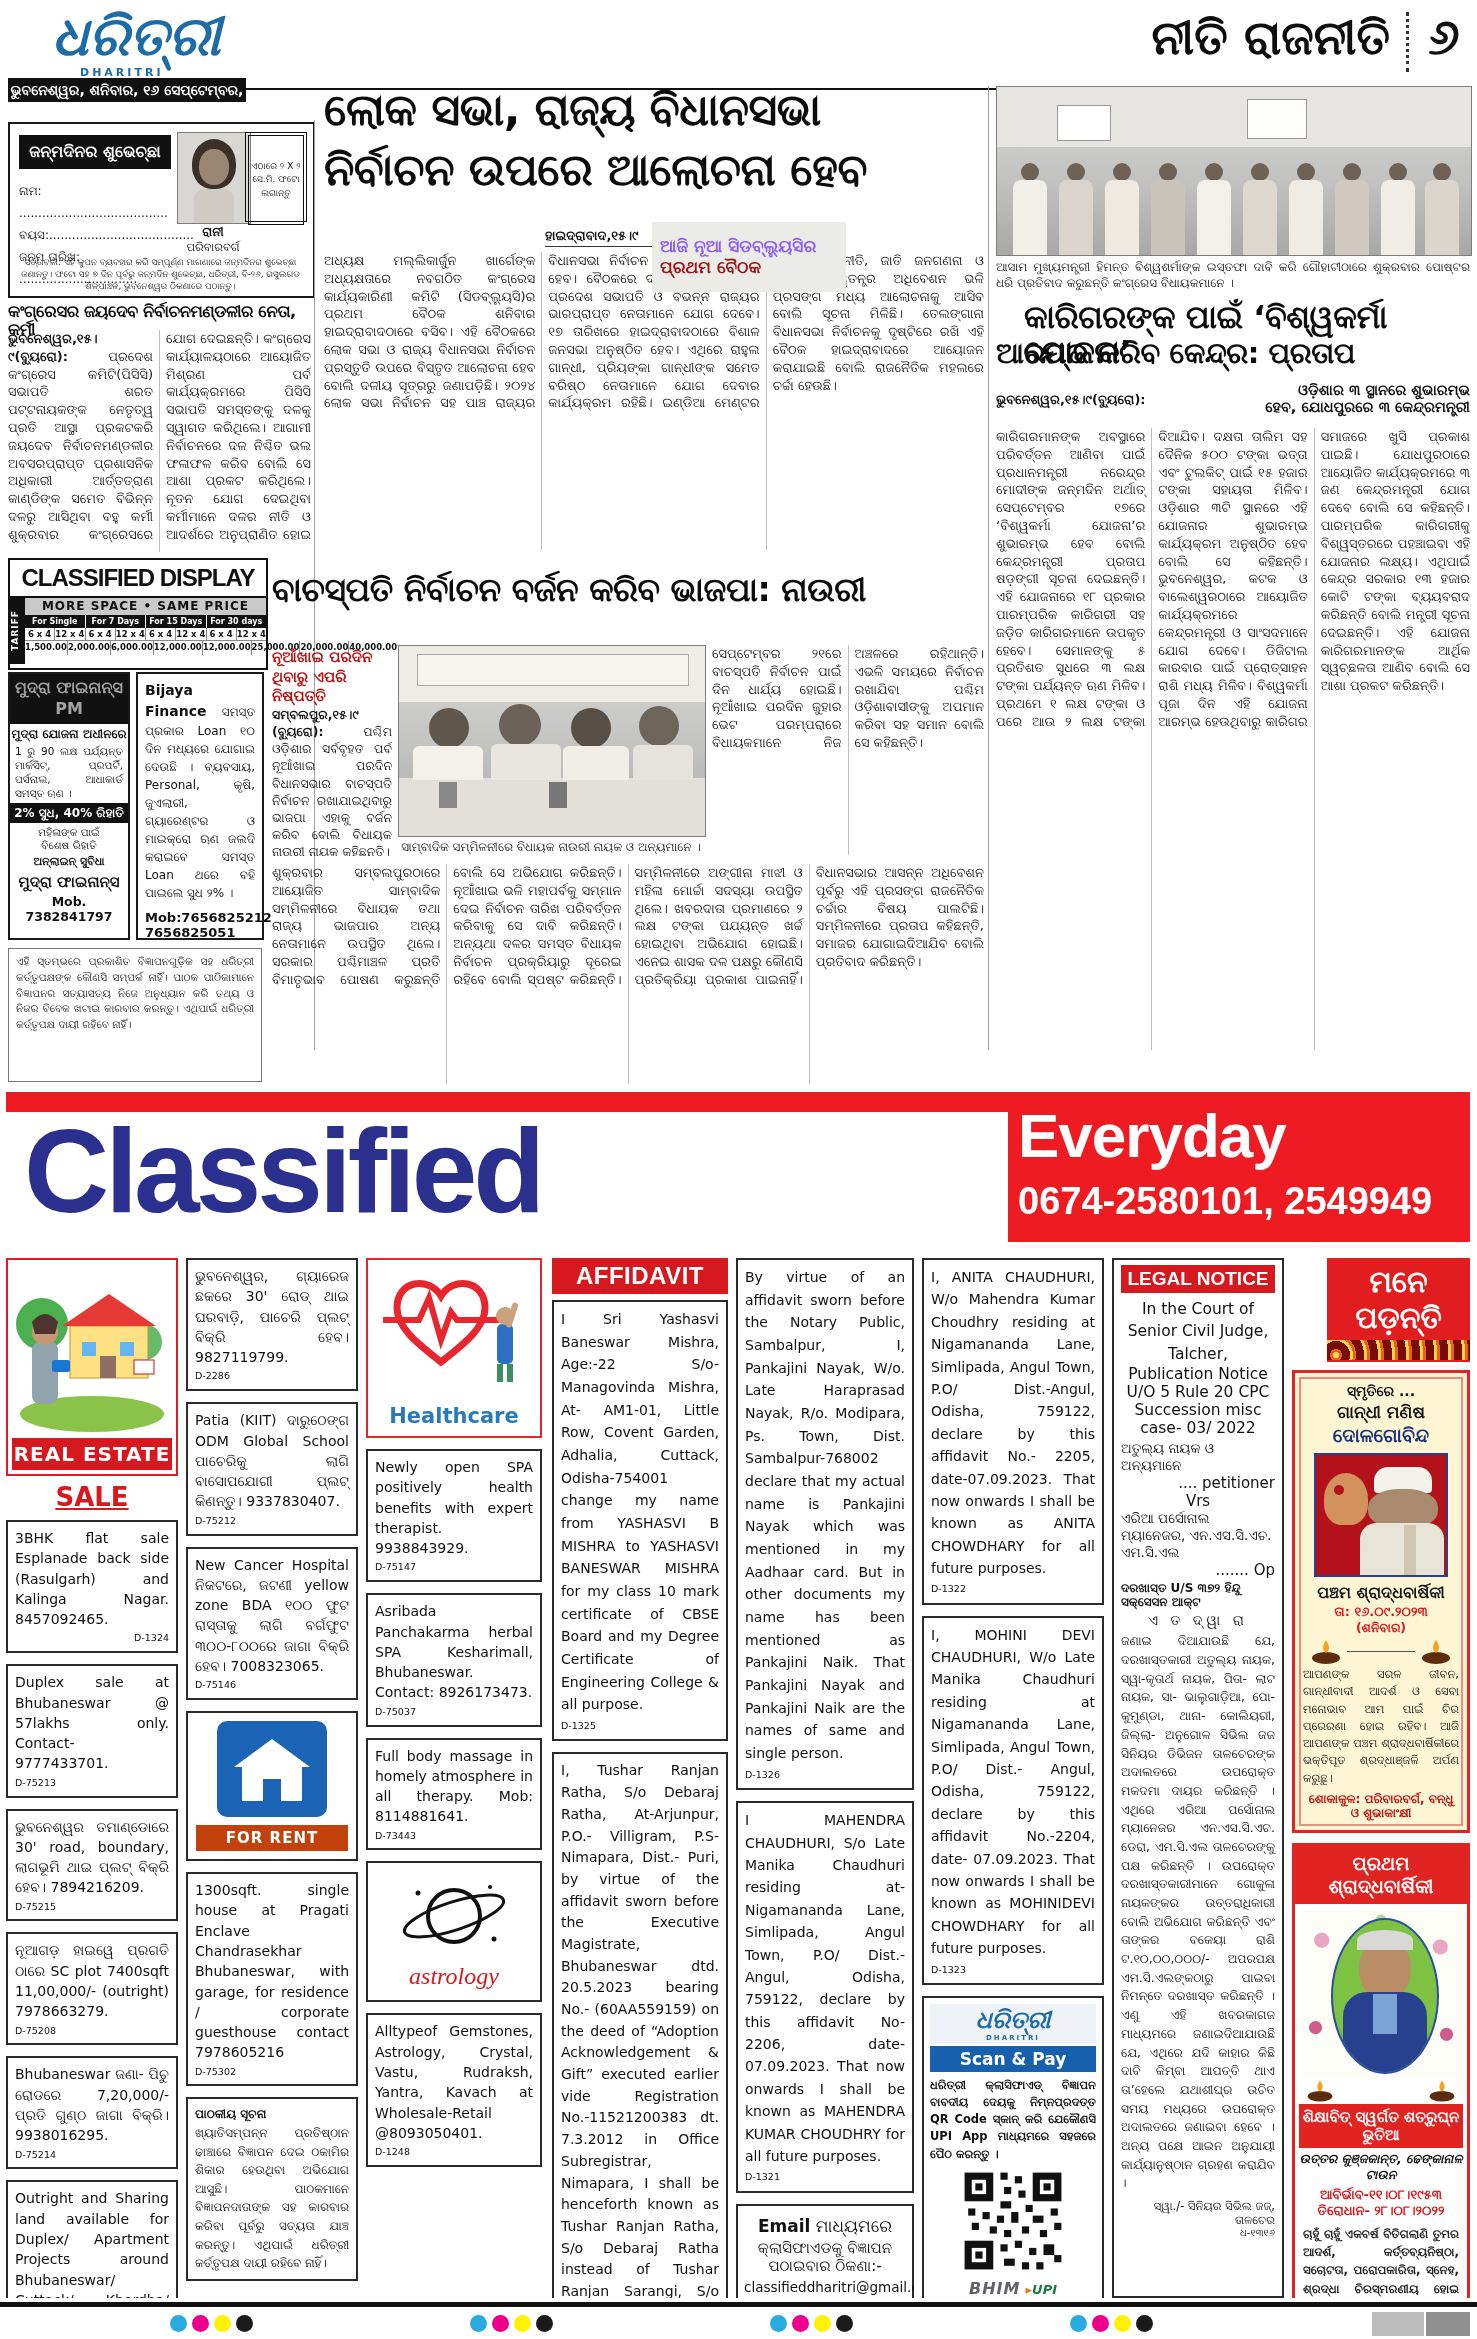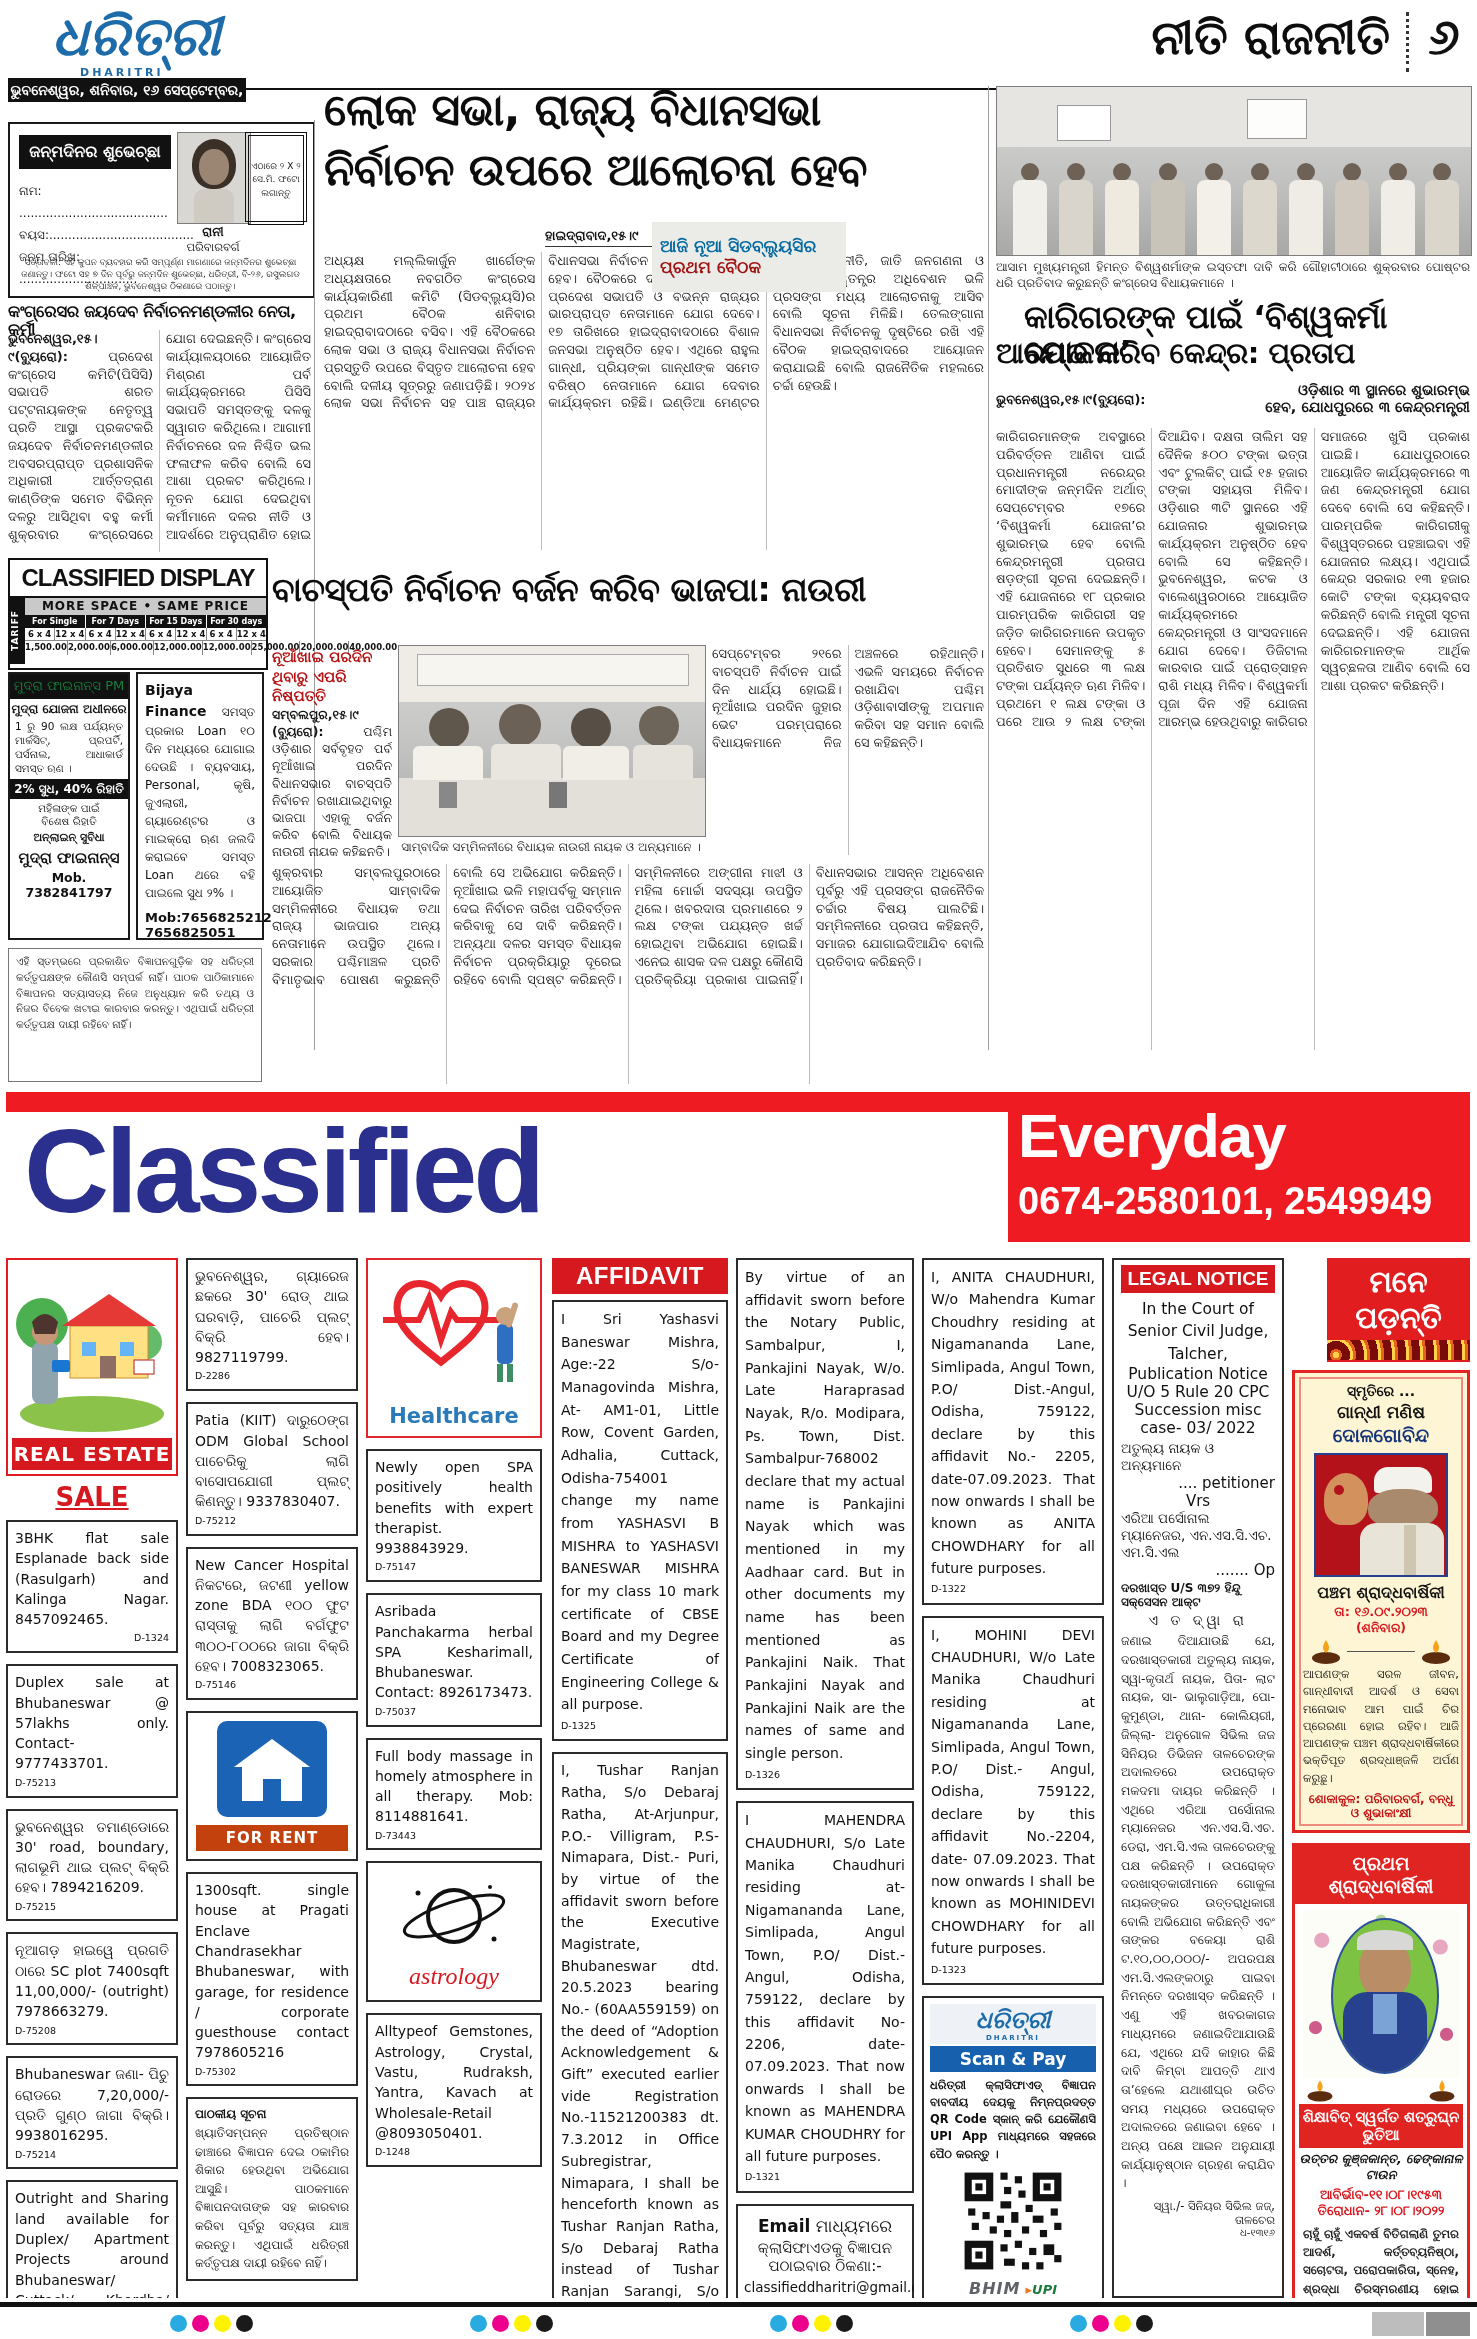--- a/index.html
+++ b/index.html
@@ -81,21 +81,21 @@
   <div class="abs vrule" style="left:314px;top:120px;height:930px;"></div>
   <div class="abs vrule" style="left:988px;top:86px;height:964px;"></div>
 
   <div class="abs headline" style="left:324px;top:86px;width:660px;font-size:44px;">ଲୋକ ସଭା, ରାଜ୍ୟ ବିଧାନସଭା</div>
   <div class="abs headline" style="left:324px;top:146px;width:660px;font-size:44px;">ନିର୍ବାଚନ ଉପରେ ଆଲୋଚନା ହେବ</div>
 
   <div class="abs bold" style="left:545px;top:228px;width:115px;font-size:13px;border-bottom:1px solid #333;padding-bottom:2px;">ହାଇଦ୍ରାବାଦ,୧୫।୯</div>
 
   <div class="abs" style="left:652px;top:222px;width:194px;height:70px;background:#ebebe8;z-index:3;
        display:flex;flex-direction:column;justify-content:center;padding:2px 8px;box-sizing:border-box;">
-    <div style="font-size:17px;font-weight:800;color:#0369a1;line-height:1.25;">ଆଜି ନୂଆ ସିଡବ୍ଲ୍ୟୁସିର</div>
+    <div style="font-size:17px;font-weight:800;color:#8b5cf6;line-height:1.25;">ଆଜି ନୂଆ ସିଡବ୍ଲ୍ୟୁସିର</div>
     <div style="font-size:17px;font-weight:800;color:#a01313;line-height:1.25;">ପ୍ରଥମ ବୈଠକ</div>
   </div>
 
   <div class="abs odia-body just cols3" style="left:324px;top:252px;width:660px;height:298px;overflow:hidden;">ଅଧ୍ୟକ୍ଷ ମଲ୍ଲିକାର୍ଜୁନ ଖାର୍ଗେଙ୍କ ଅଧ୍ୟକ୍ଷତାରେ ନବଗଠିତ କଂଗ୍ରେସ କାର୍ଯ୍ୟକାରିଣୀ କମିଟି (ସିଡବ୍ଲ୍ୟୁସି)ର ପ୍ରଥମ ବୈଠକ ଶନିବାର ହାଇଦ୍ରାବାଦଠାରେ ବସିବ। ଏହି ବୈଠକରେ ଲୋକ ସଭା ଓ ରାଜ୍ୟ ବିଧାନସଭା ନିର୍ବାଚନ ପ୍ରସ୍ତୁତି ଉପରେ ବିସ୍ତୃତ ଆଲୋଚନା ହେବ ବୋଲି ଦଳୀୟ ସୂତ୍ରରୁ ଜଣାପଡ଼ିଛି। ୨୦୨୪ ଲୋକ ସଭା ନିର୍ବାଚନ ସହ ପାଞ୍ଚ ରାଜ୍ୟର ବିଧାନସଭା ନିର୍ବାଚନ ପାଇଁ ରଣନୀତି ସ୍ଥିର ହେବ। ବୈଠକରେ ଦଳର ବରିଷ୍ଠ ନେତା, ପ୍ରଦେଶ ସଭାପତି ଓ ବିଭିନ୍ନ ରାଜ୍ୟର ଭାରପ୍ରାପ୍ତ ନେତାମାନେ ଯୋଗ ଦେବେ। ୧୭ ତାରିଖରେ ହାଇଦ୍ରାବାଦଠାରେ ବିଶାଳ ଜନସଭା ଅନୁଷ୍ଠିତ ହେବ। ଏଥିରେ ରାହୁଲ ଗାନ୍ଧୀ, ପ୍ରିୟଙ୍କା ଗାନ୍ଧୀଙ୍କ ସମେତ ବରିଷ୍ଠ ନେତାମାନେ ଯୋଗ ଦେବାର କାର୍ଯ୍ୟକ୍ରମ ରହିଛି। ଇଣ୍ଡିଆ ମେଣ୍ଟର ଆଗାମୀ ରଣନୀତି, ଜାତି ଜନଗଣନା ଓ ସଂସଦର ସ୍ୱତନ୍ତ୍ର ଅଧିବେଶନ ଭଳି ପ୍ରସଙ୍ଗ ମଧ୍ୟ ଆଲୋଚନାକୁ ଆସିବ ବୋଲି ସୂଚନା ମିଳିଛି। ତେଲଙ୍ଗାନା ବିଧାନସଭା ନିର୍ବାଚନକୁ ଦୃଷ୍ଟିରେ ରଖି ଏହି ବୈଠକ ହାଇଦ୍ରାବାଦରେ ଆୟୋଜନ କରାଯାଇଛି ବୋଲି ରାଜନୈତିକ ମହଲରେ ଚର୍ଚ୍ଚା ହେଉଛି।</div>
 
   <div class="abs photo" style="left:996px;top:86px;width:474px;height:168px;">
     <div class="abs" style="left:0;top:0;width:474px;height:60px;background:#e7e5e1;"></div>
     <div class="person" style="left:16px;">
         <div class="head"></div>
         <div class="bodyp" style="background:#f1efe9;"></div>
@@ -216,21 +216,21 @@
     <div class="abs" style="left:234px;top:99px;width:60px;height:35px;background:#e6e3dc;border-radius:6px 6px 0 0;"></div>
     <div class="abs" style="left:40px;top:136px;width:18px;height:26px;background:#888;"></div>
     <div class="abs" style="left:150px;top:136px;width:18px;height:26px;background:#777;"></div>
   </div>
   <div class="abs caption center" style="left:398px;top:840px;width:306px;">ସାମ୍ବାଦିକ ସମ୍ମିଳନୀରେ ବିଧାୟକ ନାଉରୀ ନାୟକ ଓ ଅନ୍ୟମାନେ ।</div>
 
   <div class="abs odia-body just cols2" style="left:712px;top:645px;width:272px;height:210px;overflow:hidden;">ସେପ୍ଟେମ୍ବର ୨୧ରେ ବାଚସ୍ପତି ନିର୍ବାଚନ ପାଇଁ ଦିନ ଧାର୍ଯ୍ୟ ହୋଇଛି। ନୂଆଁଖାଇ ପରଦିନ ଜୁହାର ଭେଟ ପରମ୍ପରାରେ ବିଧାୟକମାନେ ନିଜ ଅଞ୍ଚଳରେ ରହିଥାନ୍ତି। ଏଭଳି ସମୟରେ ନିର୍ବାଚନ ରଖାଯିବା ପଶ୍ଚିମ ଓଡ଼ିଶାବାସୀଙ୍କୁ ଅପମାନ କରିବା ସହ ସମାନ ବୋଲି ସେ କହିଛନ୍ତି।</div>
   <div class="abs odia-body just cols4" style="left:272px;top:864px;width:712px;height:220px;overflow:hidden;">ଶୁକ୍ରବାର ସମ୍ବଲପୁରଠାରେ ଆୟୋଜିତ ସାମ୍ବାଦିକ ସମ୍ମିଳନୀରେ ବିଧାୟକ ତଥା ରାଜ୍ୟ ଭାଜପାର ଅନ୍ୟ ନେତାମାନେ ଉପସ୍ଥିତ ଥିଲେ। ସରକାର ପଶ୍ଚିମାଞ୍ଚଳ ପ୍ରତି ବିମାତୃଭାବ ପୋଷଣ କରୁଛନ୍ତି ବୋଲି ସେ ଅଭିଯୋଗ କରିଛନ୍ତି। ନୂଆଁଖାଇ ଭଳି ମହାପର୍ବକୁ ସମ୍ମାନ ଦେଇ ନିର୍ବାଚନ ତାରିଖ ପରିବର୍ତ୍ତନ କରିବାକୁ ସେ ଦାବି କରିଛନ୍ତି। ଅନ୍ୟଥା ଦଳର ସମସ୍ତ ବିଧାୟକ ନିର୍ବାଚନ ପ୍ରକ୍ରିୟାରୁ ଦୂରେଇ ରହିବେ ବୋଲି ସ୍ପଷ୍ଟ କରିଛନ୍ତି। ସମ୍ମିଳନୀରେ ଅଙ୍ଗୀନା ମାଝୀ ଓ ମହିଳା ମୋର୍ଚ୍ଚା ସଦସ୍ୟା ଉପସ୍ଥିତ ଥିଲେ। ଖବରଦାତା ପ୍ରମାଣରେ ୨ ଲକ୍ଷ ଟଙ୍କା ପଯ୍ୟନ୍ତ ଖର୍ଚ୍ଚ ହୋଇଥିବା ଅଭିଯୋଗ ହୋଇଛି। ଏନେଇ ଶାସକ ଦଳ ପକ୍ଷରୁ କୌଣସି ପ୍ରତିକ୍ରିୟା ପ୍ରକାଶ ପାଇନାହିଁ। ବିଧାନସଭାର ଆସନ୍ନ ଅଧିବେଶନ ପୂର୍ବରୁ ଏହି ପ୍ରସଙ୍ଗ ରାଜନୈତିକ ଚର୍ଚ୍ଚାର ବିଷୟ ପାଲଟିଛି। ସମ୍ମିଳନୀରେ ପ୍ରତାପ କହିଛନ୍ତି, ସମାଜର ଯୋଗାଇଦିଆଯିବ ବୋଲି ପ୍ରତିବାଦ କରିଛନ୍ତି।</div>
 
   <div class="abs b2" style="left:8px;top:672px;width:122px;height:268px;box-sizing:border-box;">
-    <div style="background:#111;color:#15803d;font-size:13px;font-weight:normal;text-align:center;padding:4px 2px;line-height:1.3;">ମୁଦ୍ରା ଫାଇନାନ୍ସ PM</div>
+    <div style="background:#111;color:#a3a3a3;font-size:16px;font-weight:bold;text-align:center;padding:4px 2px;line-height:1.3;">ମୁଦ୍ରା ଫାଇନାନ୍ସ PM</div>
     <div class="center bold" style="font-size:12px;margin-top:3px;">ମୁଦ୍ରା ଯୋଜନା ଅଧୀନରେ</div>
     <div class="just" style="font-size:10.5px;line-height:1.35;padding:3px 5px;">1 ରୁ 90 ଲକ୍ଷ ପର୍ଯ୍ୟନ୍ତ ମାର୍କସିଟ୍, ପ୍ରପର୍ଟି, ପର୍ସନାଲ, ଆଧାକାର୍ଡ ସମସ୍ତ ଋଣ ।</div>
     <div style="background:#111;color:#fff;font-size:12px;font-weight:bold;text-align:center;padding:3px 1px;">2% ସୁଧ, 40% ରିହାତି</div>
     <div class="center" style="font-size:10.5px;padding:3px 16px;">ମହିଳାଙ୍କ ପାଇଁ ବିଶେଷ ରିହାତି</div>
     <div class="center bold" style="font-size:11px;">ଅନ୍‌ଲାଇନ୍ ସୁବିଧା</div>
     <div class="center bold" style="font-size:15px;margin-top:5px;">ମୁଦ୍ରା ଫାଇନାନ୍ସ</div>
     <div class="center bold" style="font-size:12.5px;margin-top:3px;">Mob. 7382841797</div>
   </div>
 
   <div class="abs b2" style="left:136px;top:672px;width:128px;height:268px;box-sizing:border-box;padding:6px 7px;">

